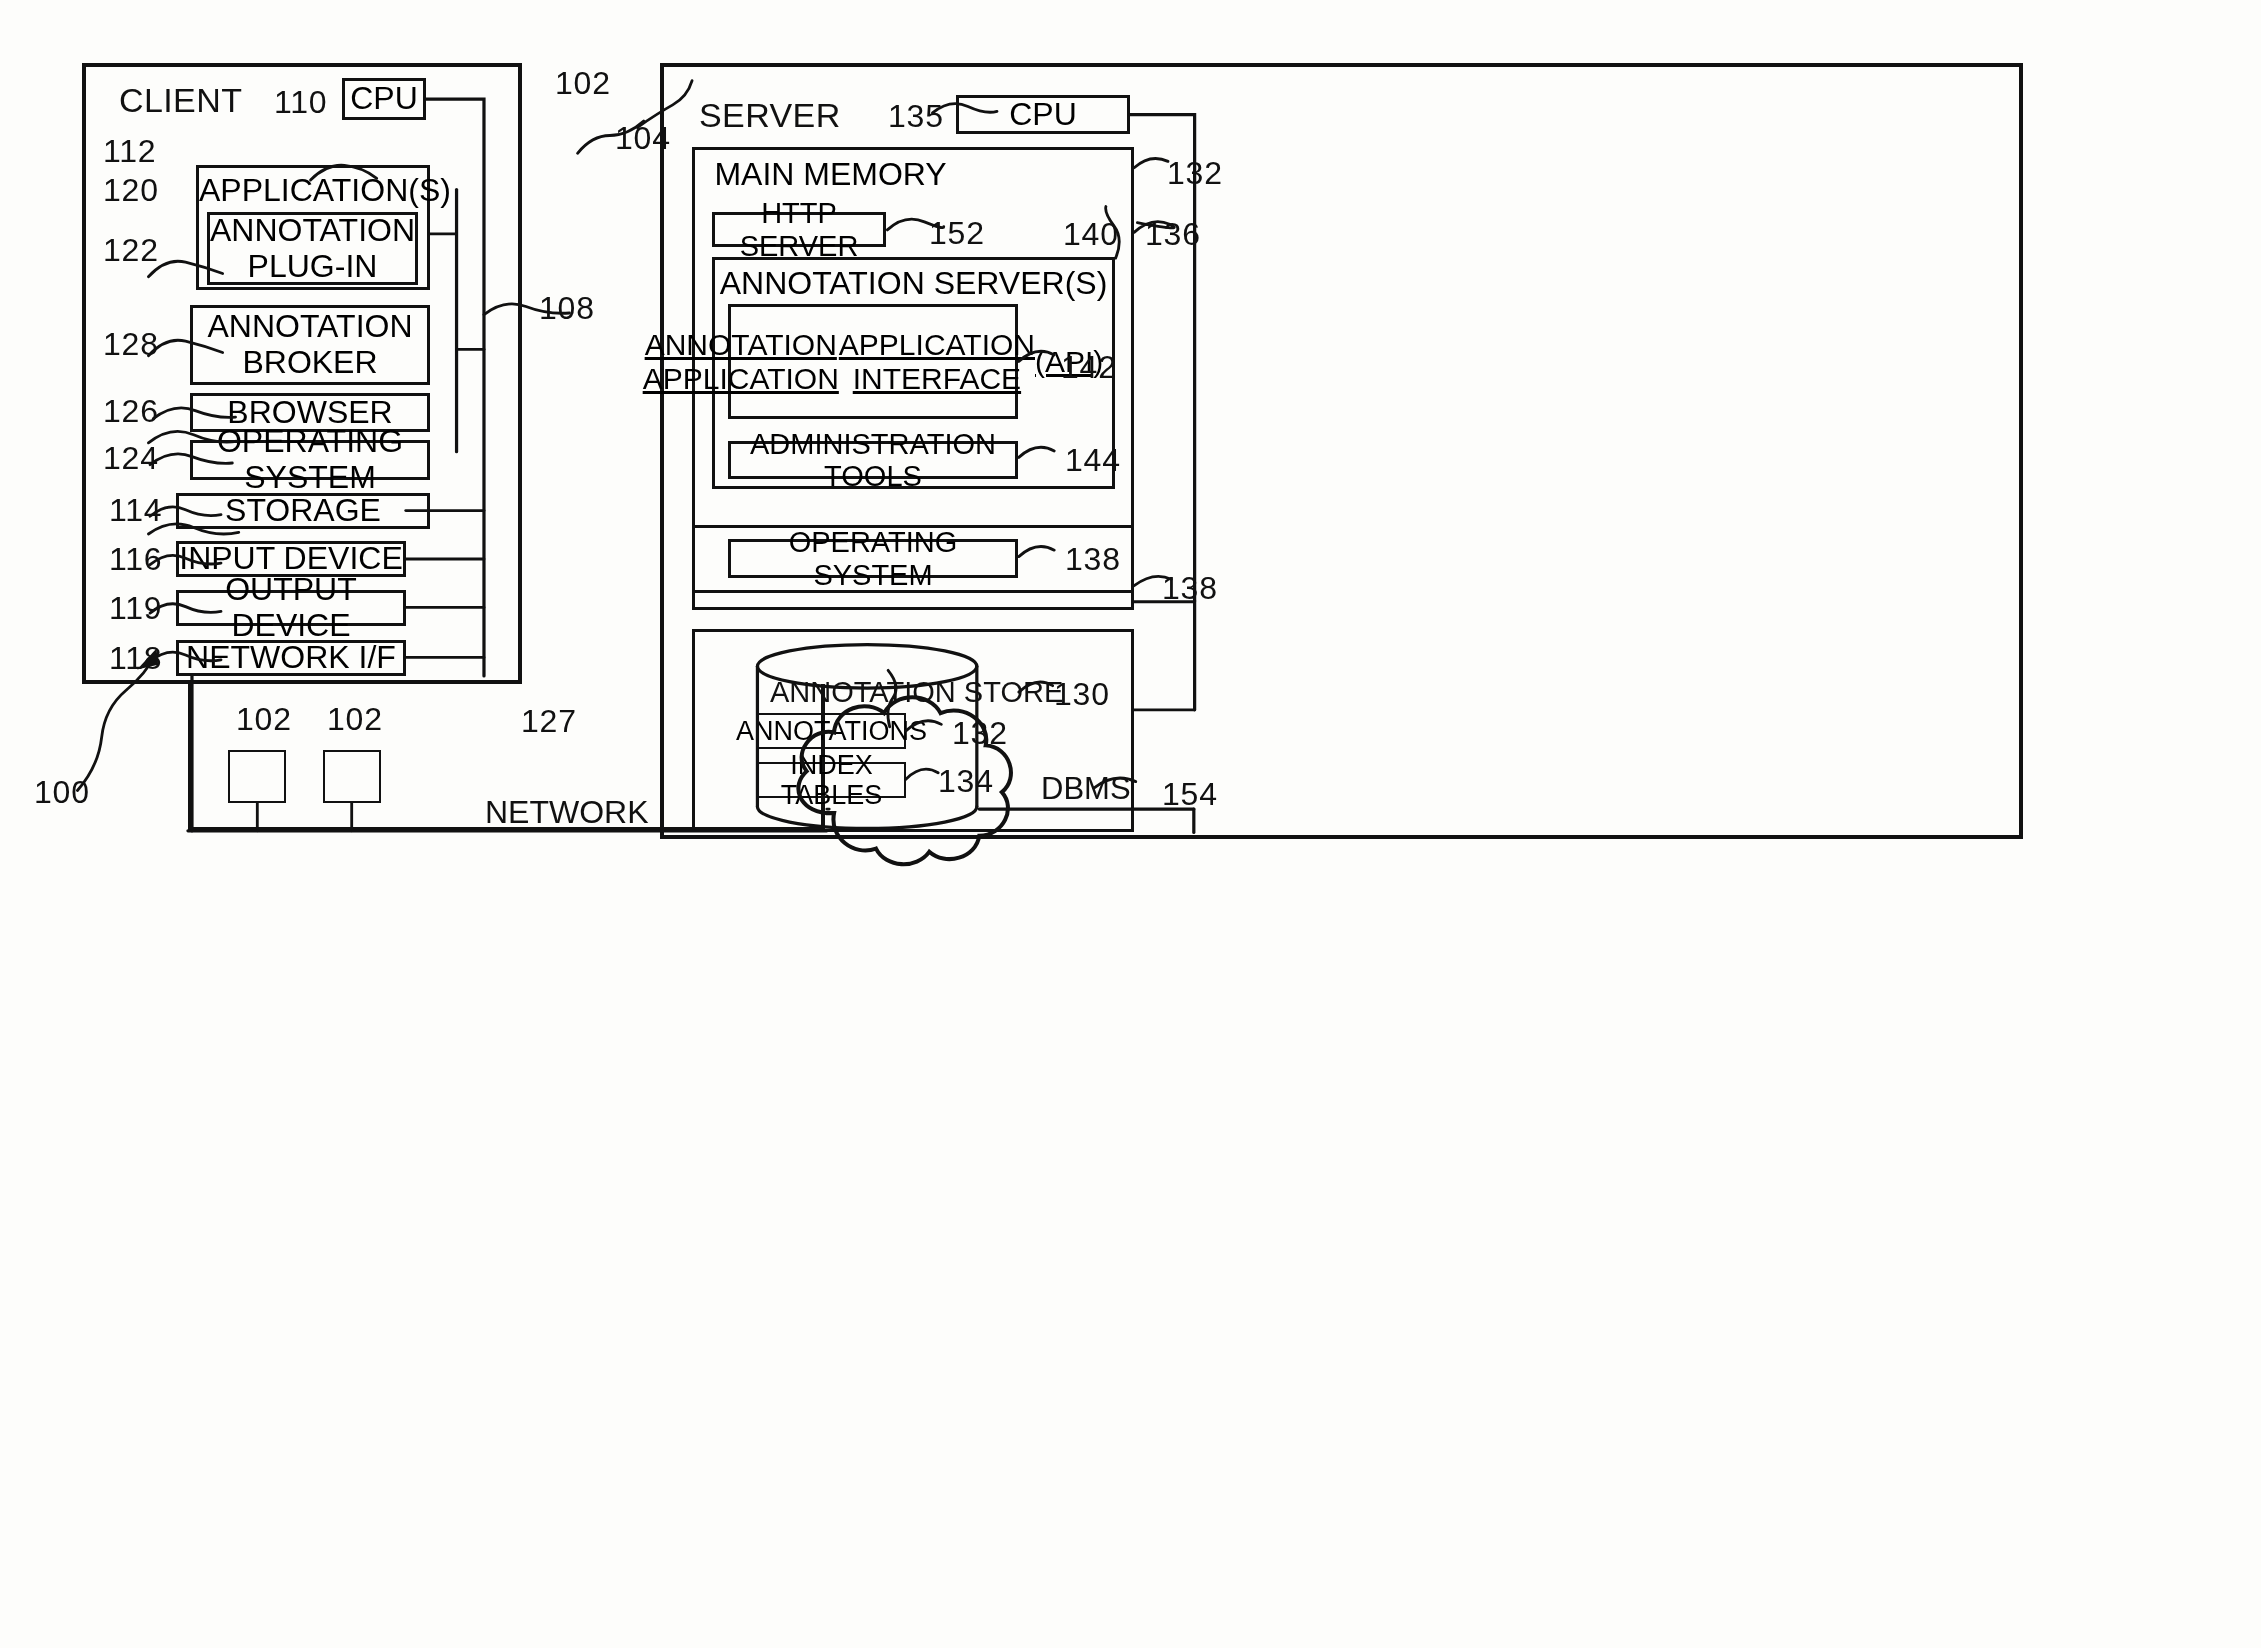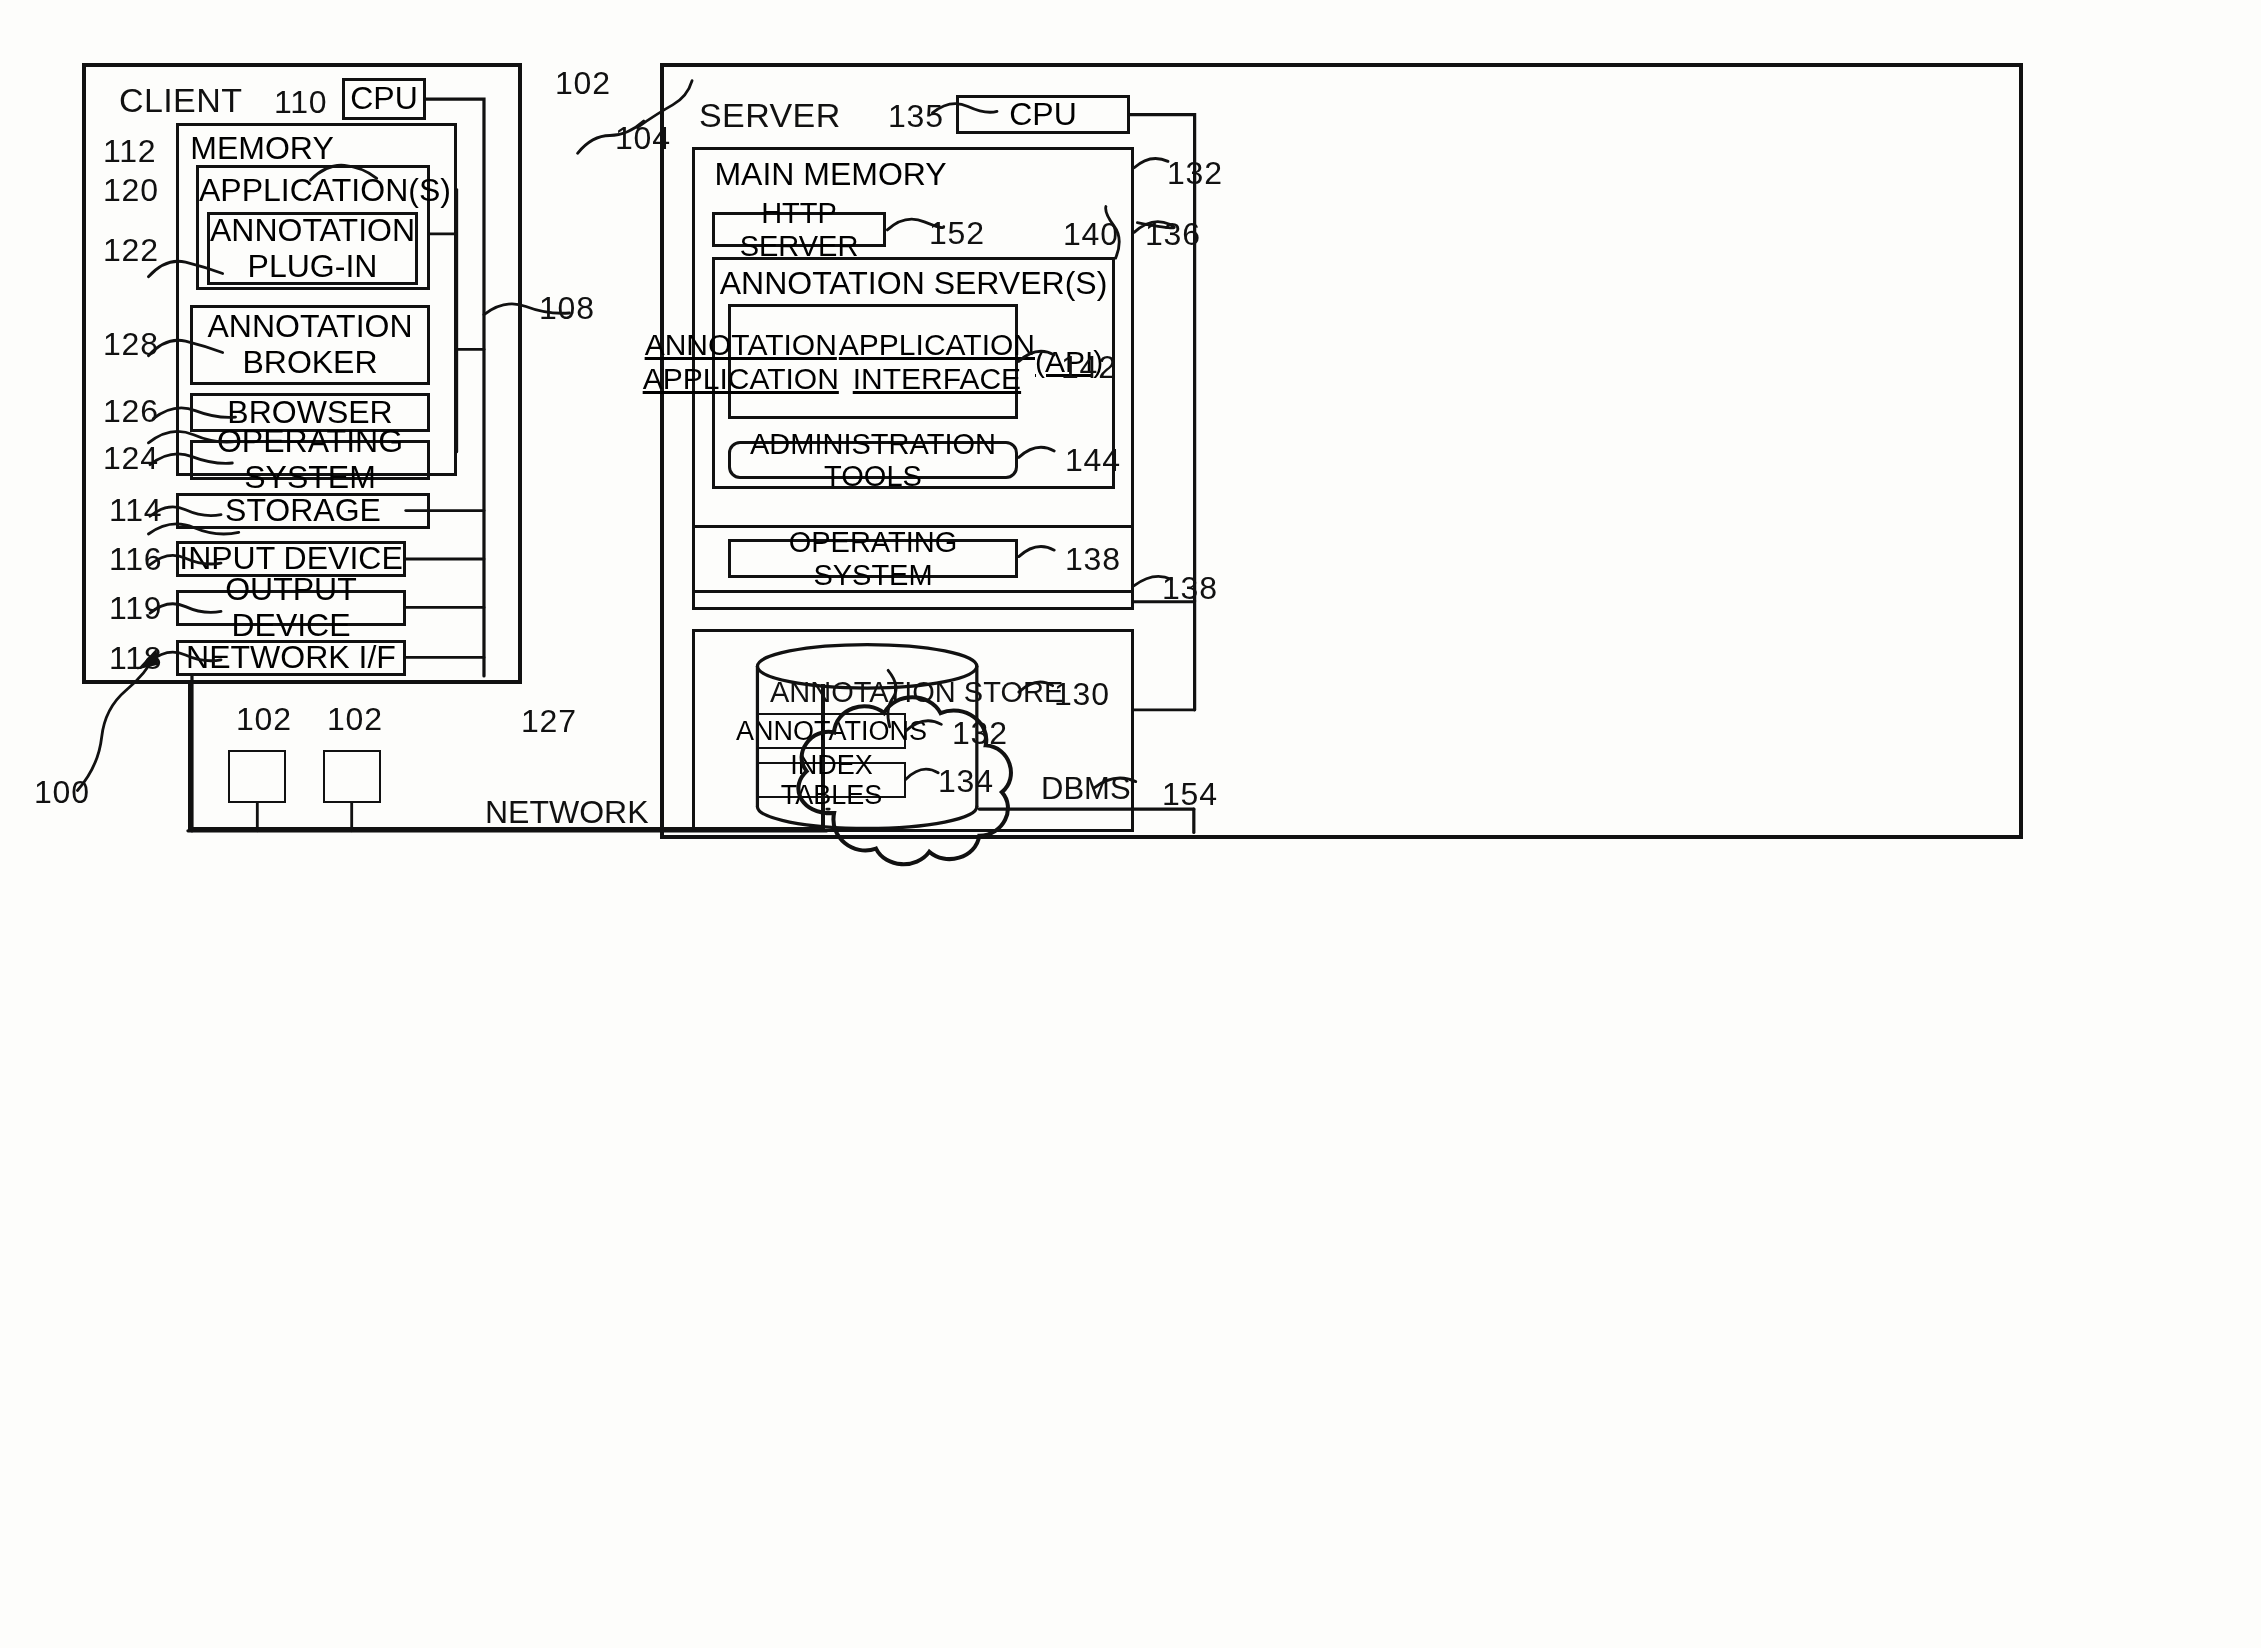--- a/index.html
+++ b/index.html
@@ -24,23 +24,20 @@
 
   <div class="lbl ttl" style="left:119px;top:81px;">CLIENT</div>
   <div class="lbl ref" style="left:555px;top:65px;">102</div>
 
   <div class="lbl ref" style="left:274px;top:84px;">110</div>
   <div class="node" style="left:342px;top:78px;width:84px;height:42px;">
     <span class="boxtext">CPU</span>
   </div>
 
   <div class="lbl ref" style="left:103px;top:133px;">112</div>
-  <div class="node topname" style="left:176px;top:123px;width:281px;height:353px;">
-    <span class="boxtext" style="margin:4.8px 0 0 11.3px;">MEMORY</span>
-  </div>
 
   <div class="lbl ref" style="left:103px;top:172px;">120</div>
   <div class="node topname" style="left:196px;top:165px;width:234px;height:125px;">
     <span class="boxtext" style="width:234px;margin-top:4.8px;">APPLICATION(S)</span>
   </div>
 
   <div class="lbl ref" style="left:103px;top:232px;">122</div>
   <div class="node" style="left:207px;top:212px;width:211px;height:73px;flex-direction:column;">
     <span class="boxtext">ANNOTATION</span>
     <span class="boxtext">PLUG-IN</span>
@@ -125,21 +122,21 @@
     <span class="boxtext" style="width:403px;margin-top:5.6px;">ANNOTATION SERVER(S)</span>
   </div>
 
   <div class="node" style="left:728px;top:304px;width:290px;height:115px;flex-direction:row;text-decoration:underline;">
     <span class="boxtext" style="font-size:30px;">ANNOTATION APPLICATION</span>
     <span class="boxtext" style="font-size:30px;">APPLICATION INTERFACE</span>
     <span class="boxtext" style="font-size:30px;">(API)</span>
   </div>
   <div class="lbl ref" style="left:1061px;top:349px;">142</div>
 
-  <div class="node" style="left:728px;top:441px;width:290px;height:38px;border-radius:12px;">
+  <div class="node" style="left:728px;top:441px;width:290px;height:38px;">
     <span class="boxtext" style="font-size:29px;">ADMINISTRATION TOOLS</span>
   </div>
   <div class="lbl ref" style="left:1065px;top:442px;">144</div>
 
   <div class="node" style="left:692px;top:525px;width:442px;height:85px;border-width:3.2px;background:transparent;"></div>
   <div class="node" style="left:728px;top:539px;width:290px;height:39px;">
     <span class="boxtext" style="font-size:29px;">OPERATING SYSTEM</span>
   </div>
   <div class="lbl ref" style="left:1065px;top:541px;">138</div>
 

